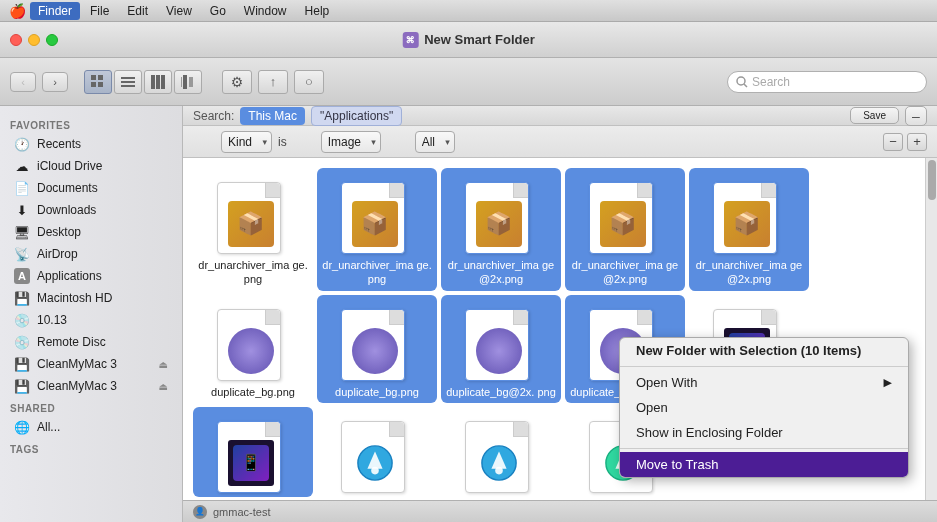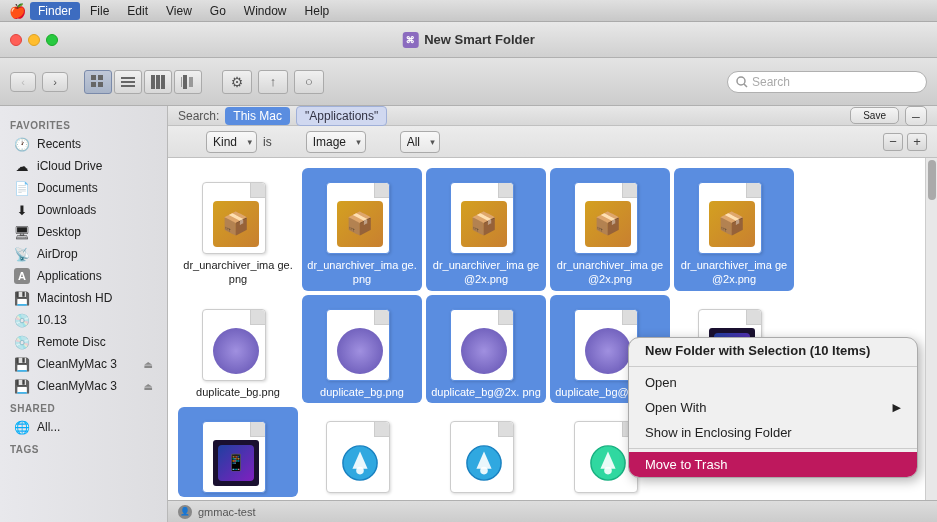--- a/index.html
+++ b/index.html
@@ -157,21 +157,21 @@
     }
 
     
     .main-layout {
       display: flex;
       height: calc(522px - 36px - 22px - 48px);
     }
 
     
     .sidebar {
-      width: 168px;
+      width: 183px;
       background: linear-gradient(to right, #e8e8ec, #dddde0);
       border-right: 1px solid #b8b8b8;
       overflow-y: auto;
       padding: 8px 0;
     }
     .sidebar-section-label {
       font-size: 10px;
       font-weight: 700;
       color: #777;
       padding: 6px 10px 2px;
@@ -406,21 +406,21 @@
     }
     .ctx-item {
       padding: 5px 16px;
       font-size: 13px;
       color: #222;
       cursor: pointer;
       display: flex;
       align-items: center;
       justify-content: space-between;
     }
-    .ctx-item.highlighted { background: #be185d; color: white; }
+    .ctx-item.highlighted { background: #4c1d95; color: white; }
     .ctx-item.bold { font-weight: 600; }
     .ctx-divider { height: 1px; background: #ccc; margin: 3px 0; }
     .ctx-arrow { font-size: 11px; }
 
     
     .status-bar {
       height: 22px;
       background: linear-gradient(to bottom, #ddd, #ccc);
       border-top: 1px solid #b0b0b0;
       display: flex;
@@ -765,33 +765,33 @@
                     <circle cx="20" cy="20" r="18" fill="#30d8a0" stroke="#18b080" stroke-width="1.5"></circle>
                     <polygon points="20,8 28,26 12,26" fill="white" opacity="0.9"></polygon>
                     <circle cx="20" cy="28" r="4" fill="white" opacity="0.9"></circle>
                   </svg>
               </div>
             </div>
           </div>
 
         </div>
 
-        <div class="context-menu" style="right:7px; bottom:22px; position:absolute;border-radius:11px;">
+        <div class="context-menu" style="right:16px; bottom:22px; position:absolute;">
           <div class="ctx-item bold">
             <span>New Folder with Selection (10 Items)</span>
           </div>
           <div class="ctx-divider"></div>
-          <div class="ctx-item">
-            <span>Open</span>
-          </div>
           <div class="ctx-item">
             <span>Open With</span>
             <span class="ctx-arrow">▶</span>
           </div>
           <div class="ctx-item">
+            <span>Open</span>
+          </div>
+          <div class="ctx-item">
             <span>Show in Enclosing Folder</span>
           </div>
           <div class="ctx-divider"></div>
           <div class="ctx-item highlighted">
             <span>Move to Trash</span>
           </div>
         </div>
 
       </div>
 

